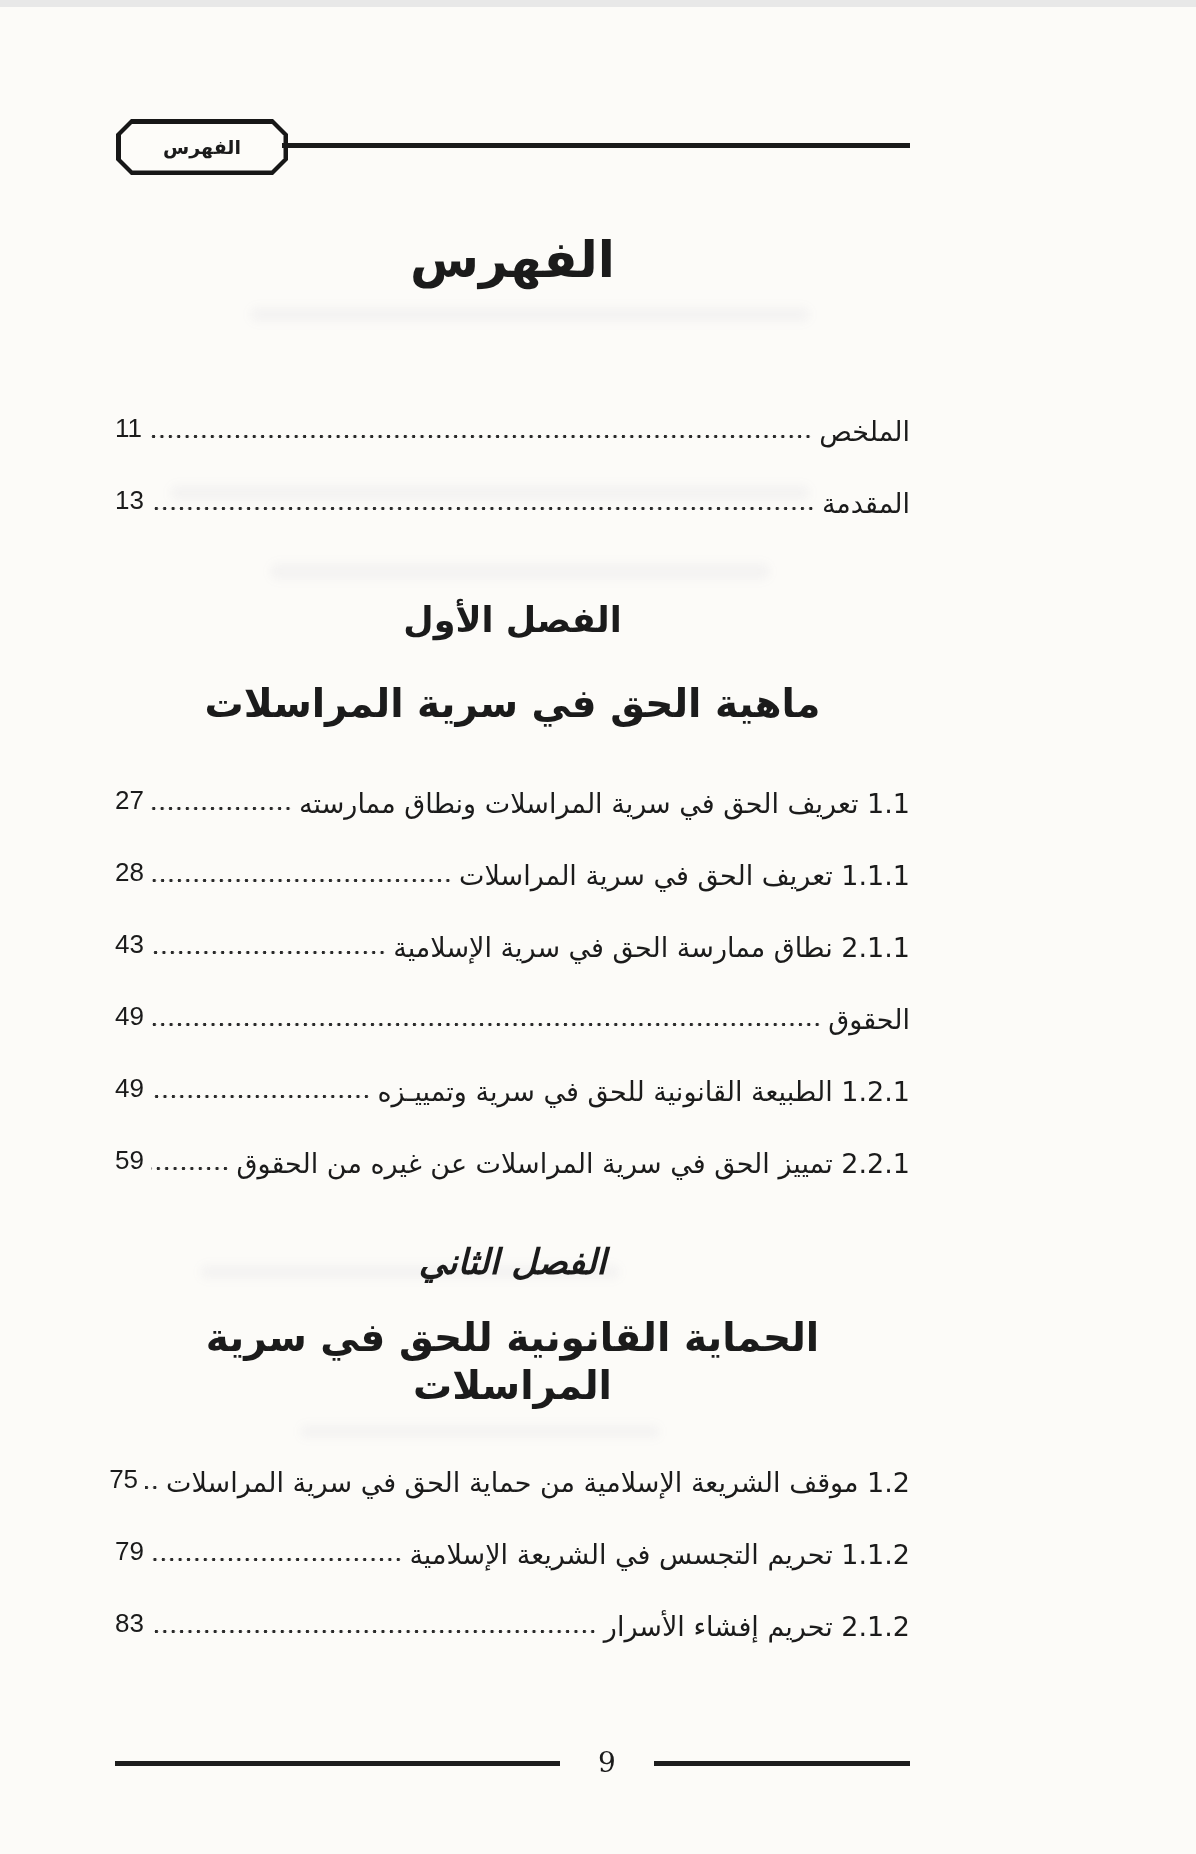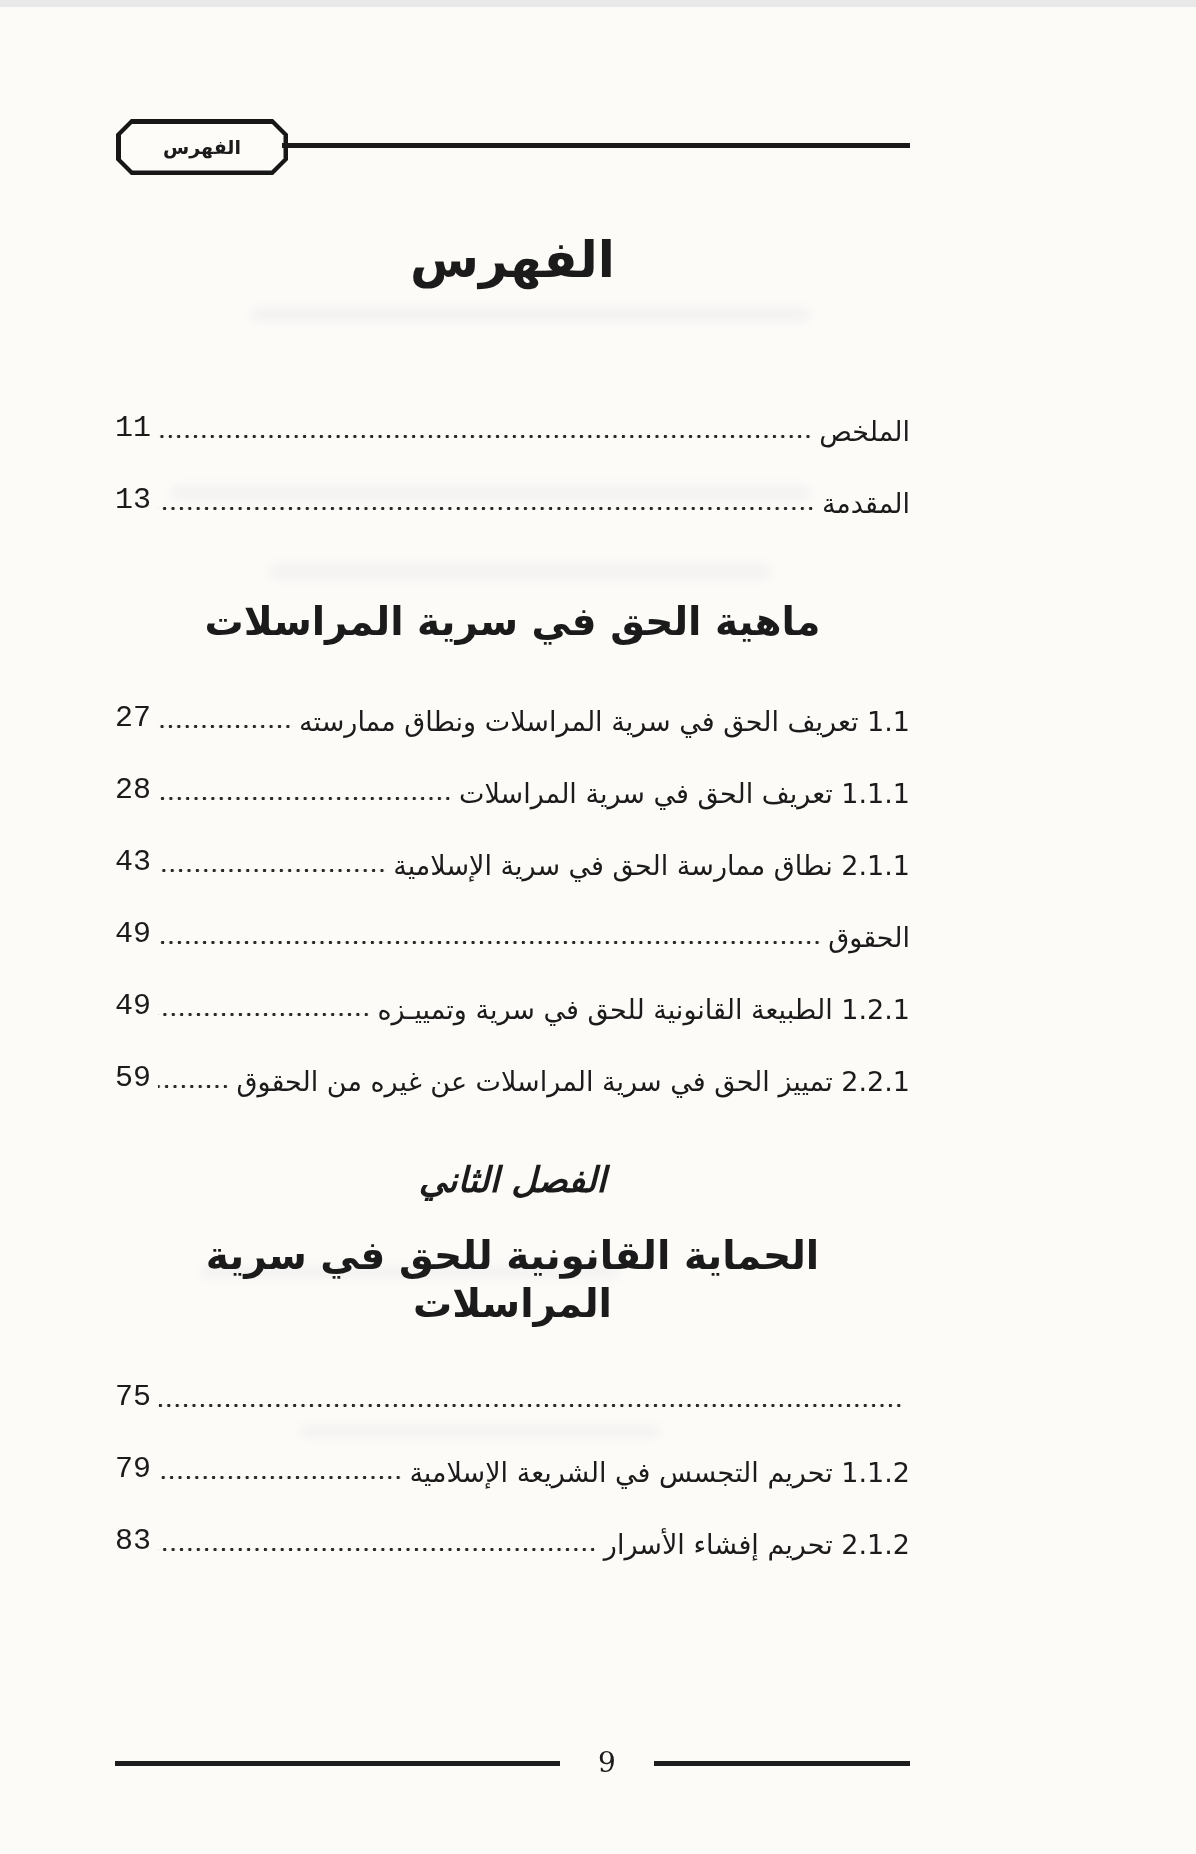--- a/index.html
+++ b/index.html
@@ -38,21 +38,21 @@
     font-size:50px; line-height:60px; font-weight:bold; letter-spacing:1px;
   }
 
   .row { display:flex; direction:rtl; align-items:flex-end; height:44px; margin-bottom:28px; font-size:27px; }
   .row .t { white-space:nowrap; }
   .row .leader {
     flex:1 1 auto; min-width:14px; height:11px; margin:0 7px 5px;
     background-image:radial-gradient(circle, #2a2a2a 1.6px, transparent 1.95px);
     background-size:8.4px 11px; background-repeat:repeat-x; background-position:right bottom;
   }
-  .row .p { direction:ltr; font-family:Liberation Mono, monospace; font-size:30px; line-height:38px; }
+  .row .p { direction:ltr; font-family:Liberation Sans, sans-serif; font-size:26px; line-height:38px; }
 
   .wrapline {
     direction:rtl; height:44px; margin-bottom:28px; font-size:27px; line-height:44px;
     text-align:justify; text-align-last:justify;
   }
 
   .chapter { margin:79px 0 47px; text-align:center; direction:rtl; }
   .chapter.ch-2 { margin-top:61px; margin-bottom:44px; }
   .chapter .ch1 { font-size:35px; line-height:44px; font-weight:bold; margin-bottom:38px; }
   .chapter.ch-2 .ch1 { margin-bottom:30px;font-style:italic; }
@@ -90,20 +90,21 @@
           <span class="t">الملخص</span>
           <span class="leader"></span>
           <span class="p">11</span>
         </div>
         <div class="row">
           <span class="t">المقدمة</span>
           <span class="leader"></span>
           <span class="p">13</span>
         </div>
         <div class="chapter ch-1">
+          <div class="ch1">الفصل الأول</div>
           <div class="ch2">ماهية الحق في سرية المراسلات</div>
         </div>
         <div class="row">
           <span class="t">1.1 تعريف الحق في سرية المراسلات ونطاق ممارسته</span>
           <span class="leader"></span>
           <span class="p">27</span>
         </div>
         <div class="row">
           <span class="t">1.1.1 تعريف الحق في سرية المراسلات</span>
           <span class="leader"></span>
@@ -127,20 +128,21 @@
         <div class="row">
           <span class="t">2.2.1 تمييز الحق في سرية المراسلات عن غيره من الحقوق</span>
           <span class="leader"></span>
           <span class="p">59</span>
         </div>
         <div class="chapter ch-2">
           <div class="ch1">الفصل الثاني</div>
           <div class="ch2">الحماية القانونية للحق في سرية المراسلات</div>
         </div>
         <div class="row">
+          <span class="t">1.2 موقف الشريعة الإسلامية من حماية الحق في سرية المراسلات</span>
           <span class="leader"></span>
           <span class="p">75</span>
         </div>
         <div class="row">
           <span class="t">1.1.2 تحريم التجسس في الشريعة الإسلامية</span>
           <span class="leader"></span>
           <span class="p">79</span>
         </div>
         <div class="row">
           <span class="t">2.1.2 تحريم إفشاء الأسرار</span>

